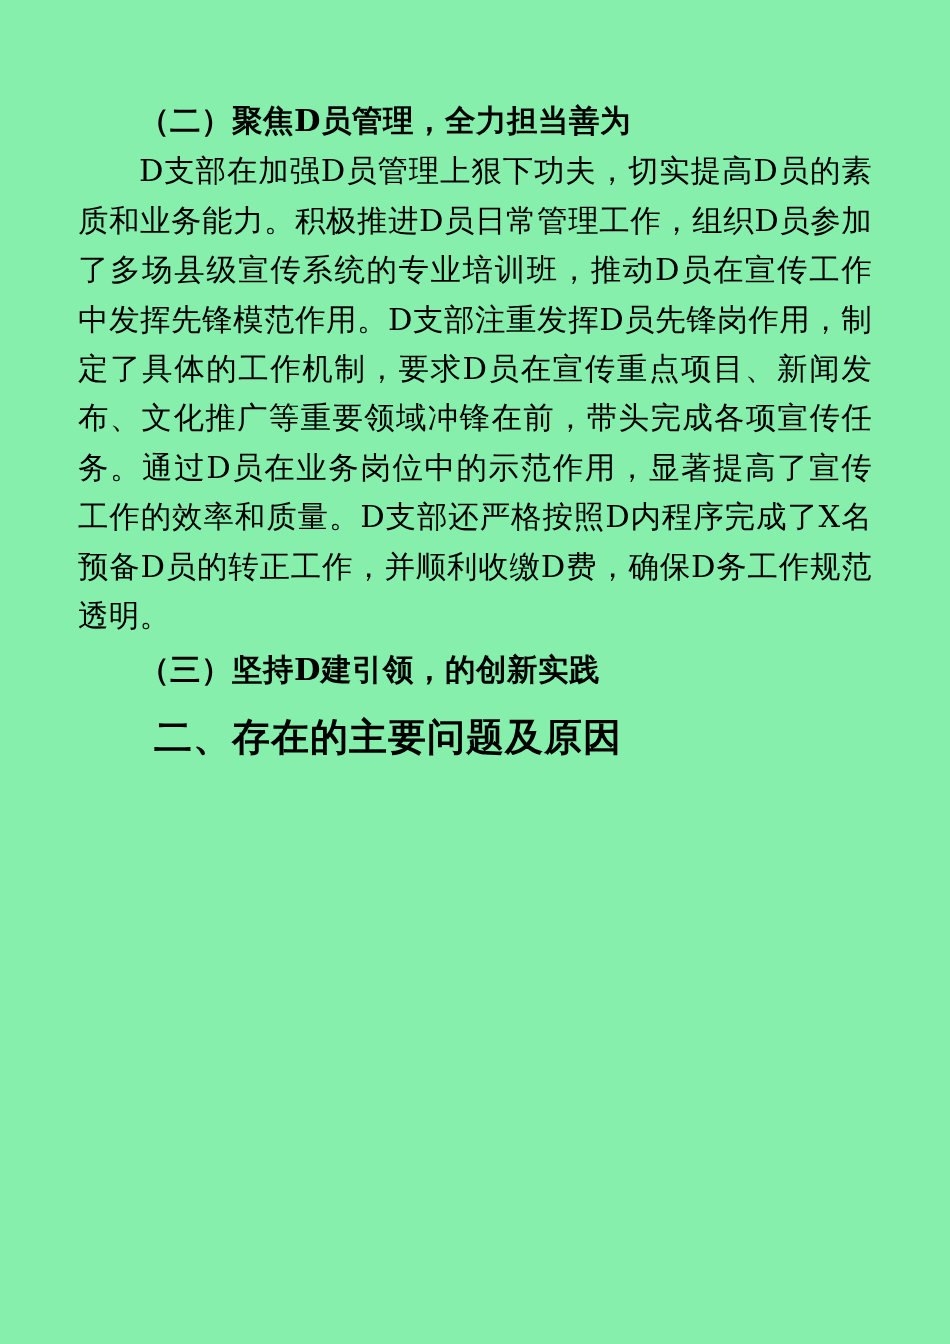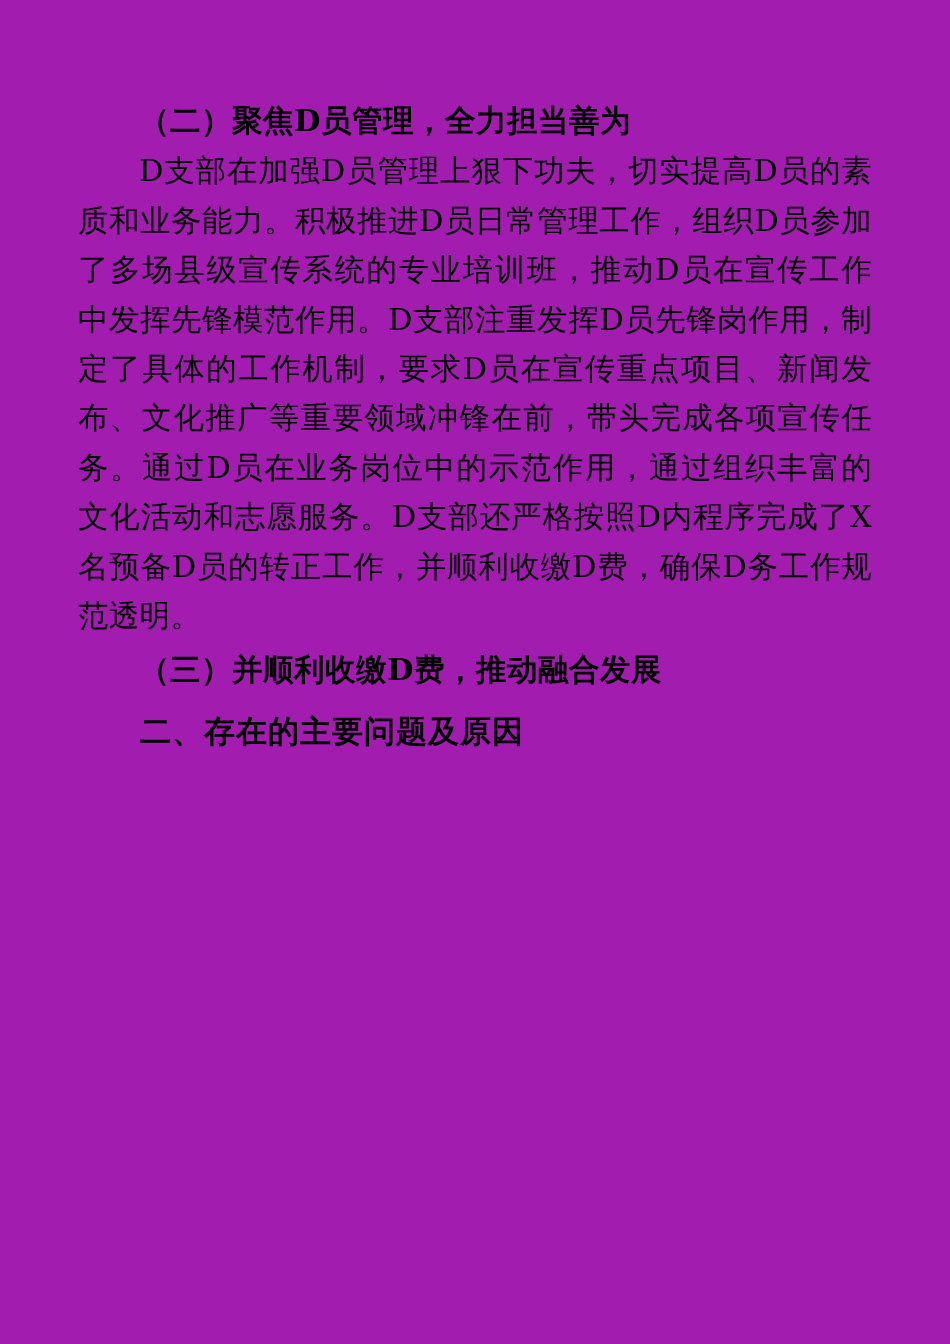--- a/index.html
+++ b/index.html
@@ -13,21 +13,21 @@
     font-family: "DejaVu Serif", "Liberation Serif", serif;
     color: #000000;
     overflow: hidden;
   }
   .page {
     position: relative;
     width: 950px;
     height: 1344px;
     box-sizing: border-box;
     padding: 96px 78px 60px 78px;
-    background: #a21caf;
+    background: #86efac;
   }
   .doc-body {
     font-size: 30.5px;
     line-height: 1.62;
     letter-spacing: 0.3px;
     text-align: justify;
     text-justify: inter-ideograph;
   }
   p {
     margin: 0 0 1px 0;
@@ -36,39 +36,39 @@
     text-indent: 2em;
   }
   .heading-sub {
     text-indent: 2em;
     font-weight: bold;
     letter-spacing: 0.5px;
   }
   .heading-main {
     text-indent: 2em;
     font-weight: bold;
-    font-size: 31px;
+    font-size: 38px;
     letter-spacing: 1px;
   }
   .spacer-sm { height: 4px; }
   .spacer-md { height: 10px; }
 </style>
 </head>
 <body>
 
 <div class="page">
   <div class="doc-body">
 
     <p class="heading-sub">（二）聚焦D员管理，全力担当善为</p>
 
-    <p class="para">D支部在加强D员管理上狠下功夫，切实提高D员的素质和业务能力。积极推进D员日常管理工作，组织D员参加了多场县级宣传系统的专业培训班，推动D员在宣传工作中发挥先锋模范作用。D支部注重发挥D员先锋岗作用，制定了具体的工作机制，要求D员在宣传重点项目、新闻发布、文化推广等重要领域冲锋在前，带头完成各项宣传任务。通过D员在业务岗位中的示范作用，通过组织丰富的文化活动和志愿服务。D支部还严格按照D内程序完成了X名预备D员的转正工作，并顺利收缴D费，确保D务工作规范透明。</p>
+    <p class="para">D支部在加强D员管理上狠下功夫，切实提高D员的素质和业务能力。积极推进D员日常管理工作，组织D员参加了多场县级宣传系统的专业培训班，推动D员在宣传工作中发挥先锋模范作用。D支部注重发挥D员先锋岗作用，制定了具体的工作机制，要求D员在宣传重点项目、新闻发布、文化推广等重要领域冲锋在前，带头完成各项宣传任务。通过D员在业务岗位中的示范作用，显著提高了宣传工作的效率和质量。D支部还严格按照D内程序完成了X名预备D员的转正工作，并顺利收缴D费，确保D务工作规范透明。</p>
 
     <div class="spacer-sm"></div>
 
-    <p class="heading-sub">（三）并顺利收缴D费，推动融合发展</p>
+    <p class="heading-sub">（三）坚持D建引领，的创新实践</p>
 
 
     <div class="spacer-md"></div>
 
     <p class="heading-main">二、存在的主要问题及原因</p>
 
     <div class="spacer-sm"></div>
 
 
   </div>

